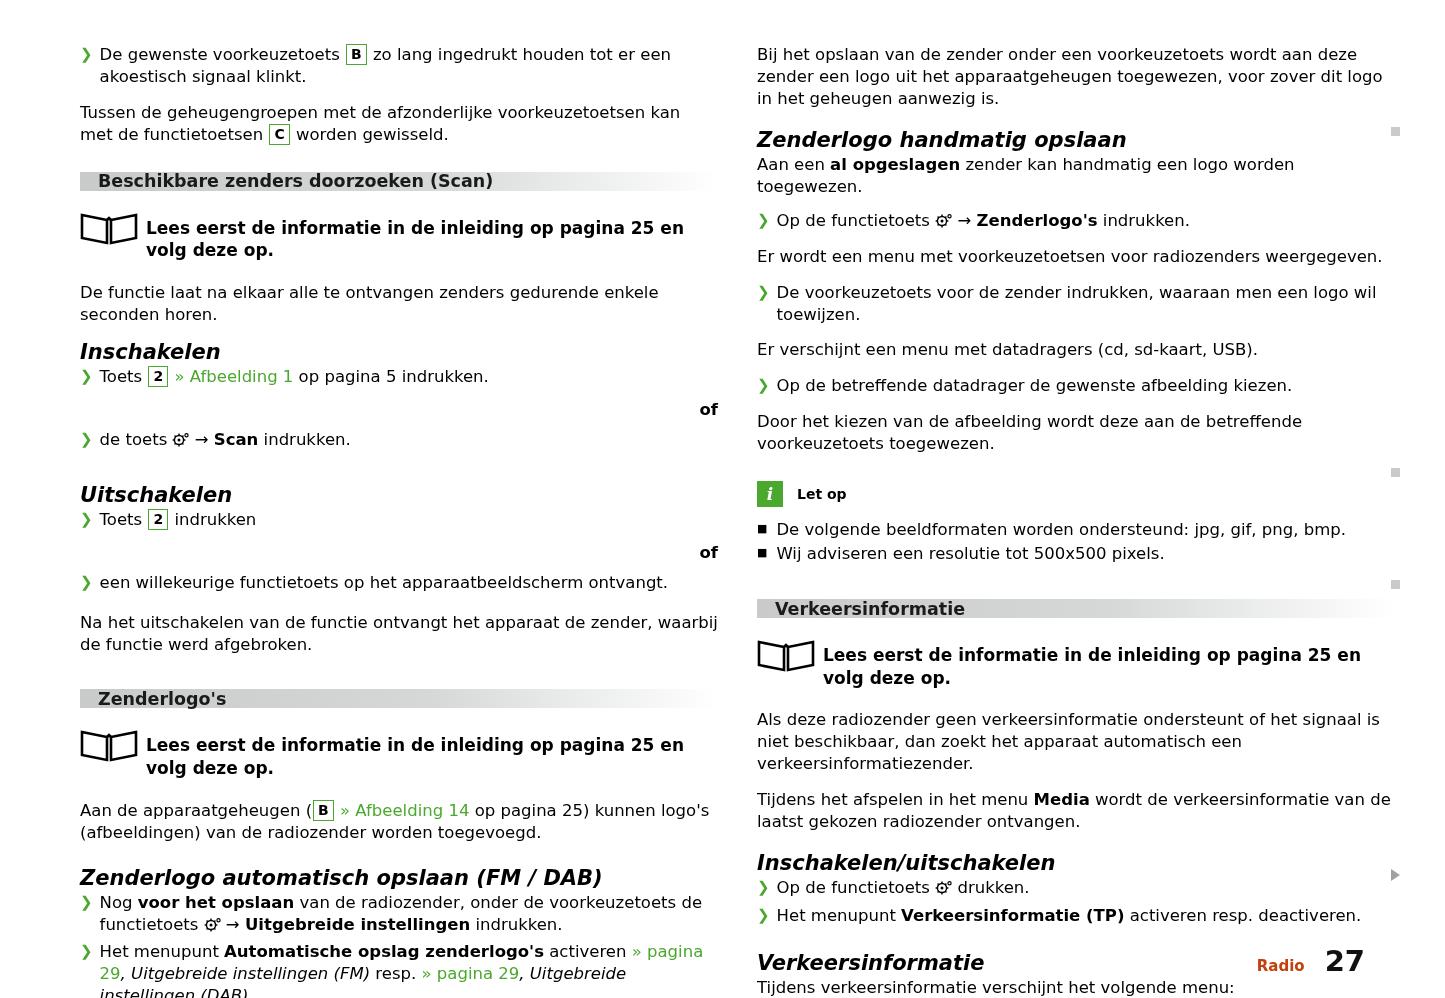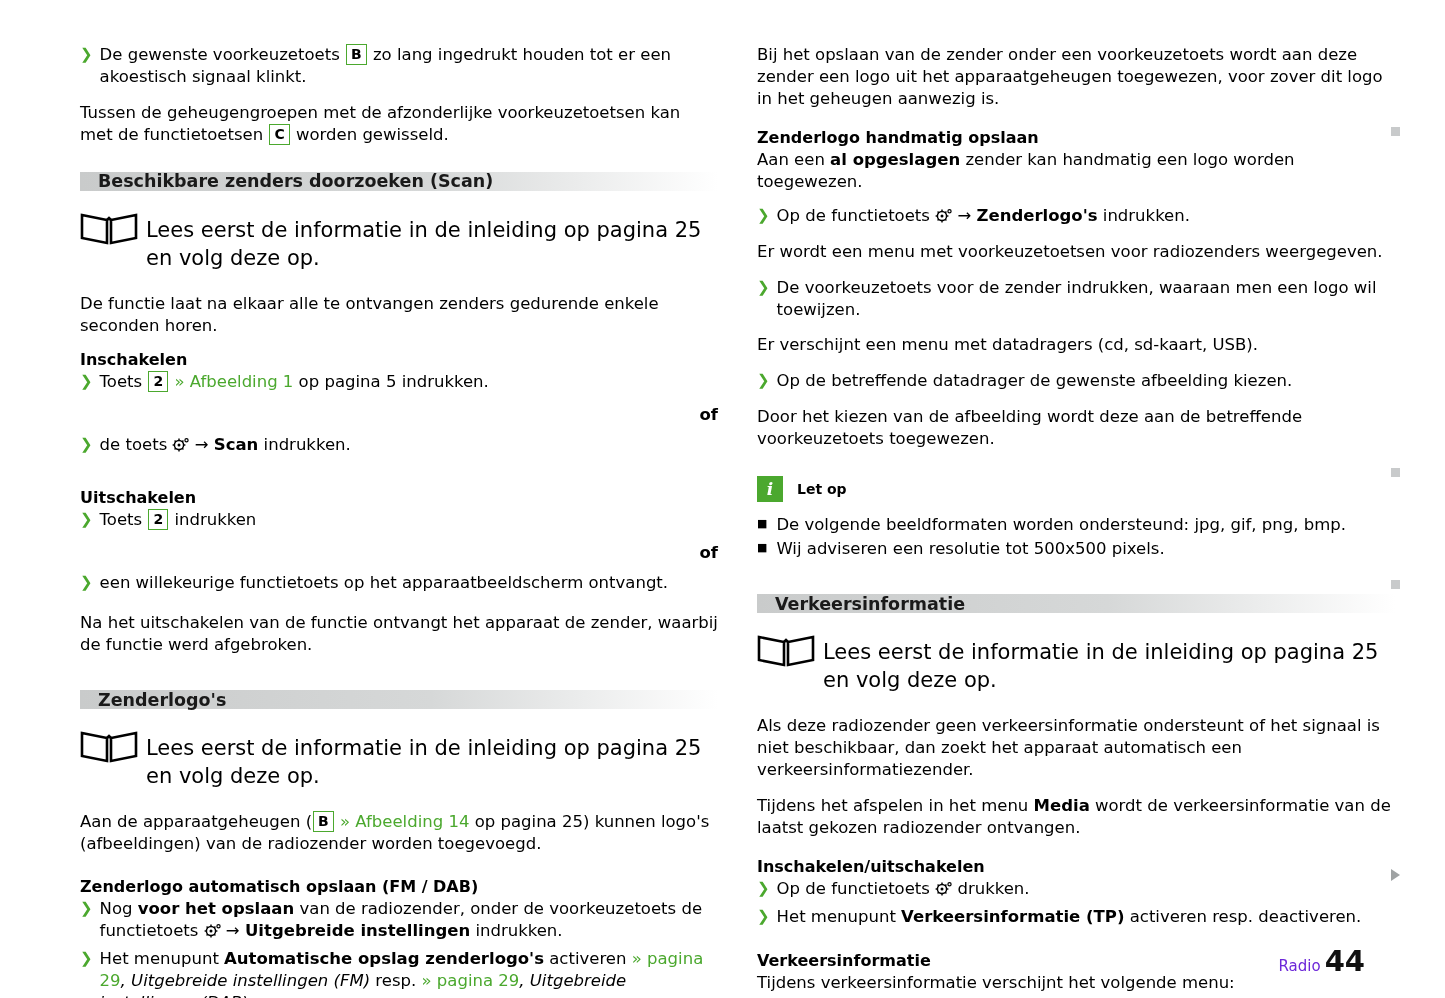--- a/index.html
+++ b/index.html
@@ -71,23 +71,24 @@
   }
   .square-item .sq {
     flex: 0 0 auto;
     margin-right: 9px;
     color: #000;
     font-size: 11px;
     line-height: 1.9;
   }
 
   .subhead {
-    font-size: 16px;
+    font-size: 21px;
     font-weight: bold;
     margin: 14px 0 2px 0;
+    font-style: italic;
   }
   .of {
     font-size: 16.5px;
     font-weight: bold;
     margin: 12px 0 10px 0;
     text-align: right;
   }
 
   
   .note-block {
@@ -95,22 +96,22 @@
     align-items: flex-start;
     margin: 8px 0 20px 0;
   }
   .note-block .book {
     flex: 0 0 auto;
     width: 58px;
     margin-right: 8px;
     padding-top: 2px;
   }
   .note-block .note-text {
-    font-size: 21px;
-    font-weight: normal;
+    font-size: 17px;
+    font-weight: bold;
     line-height: 1.33;
     padding-top: 10px;
   }
 
   
   .info-head {
     display: flex;
     align-items: center;
     margin: 26px 0 12px 0;
   }
@@ -176,23 +177,23 @@
   
   .footer {
     position: absolute;
     right: 80px;
     bottom: 20px;
     display: flex;
     align-items: baseline;
   }
   .footer .chapter {
     font-size: 15px;
-    font-weight: normal;
-    color: #6d28d9;
-    margin-right: 4px;
+    font-weight: bold;
+    color: #c2410c;
+    margin-right: 20px;
   }
   .footer .pageno {
     font-size: 29px;
     font-weight: bold;
     color: #111;
   }
 </style>
 </head>
 <body>
 
@@ -421,16 +422,16 @@
 
   </div>
 
   <div class="edge-mark" style="left:1391px; top:127px;"></div>
   <div class="edge-mark" style="left:1391px; top:580px;"></div>
   <div class="edge-mark" style="left:1391px; top:468px;"></div>
   <div class="tri-mark" style="left:1391px; top:869px;"></div>
 
   <div class="footer">
     <span class="chapter">Radio</span>
-    <span class="pageno">44</span>
+    <span class="pageno">27</span>
   </div>
 
 </div>
 
 </body></html>

